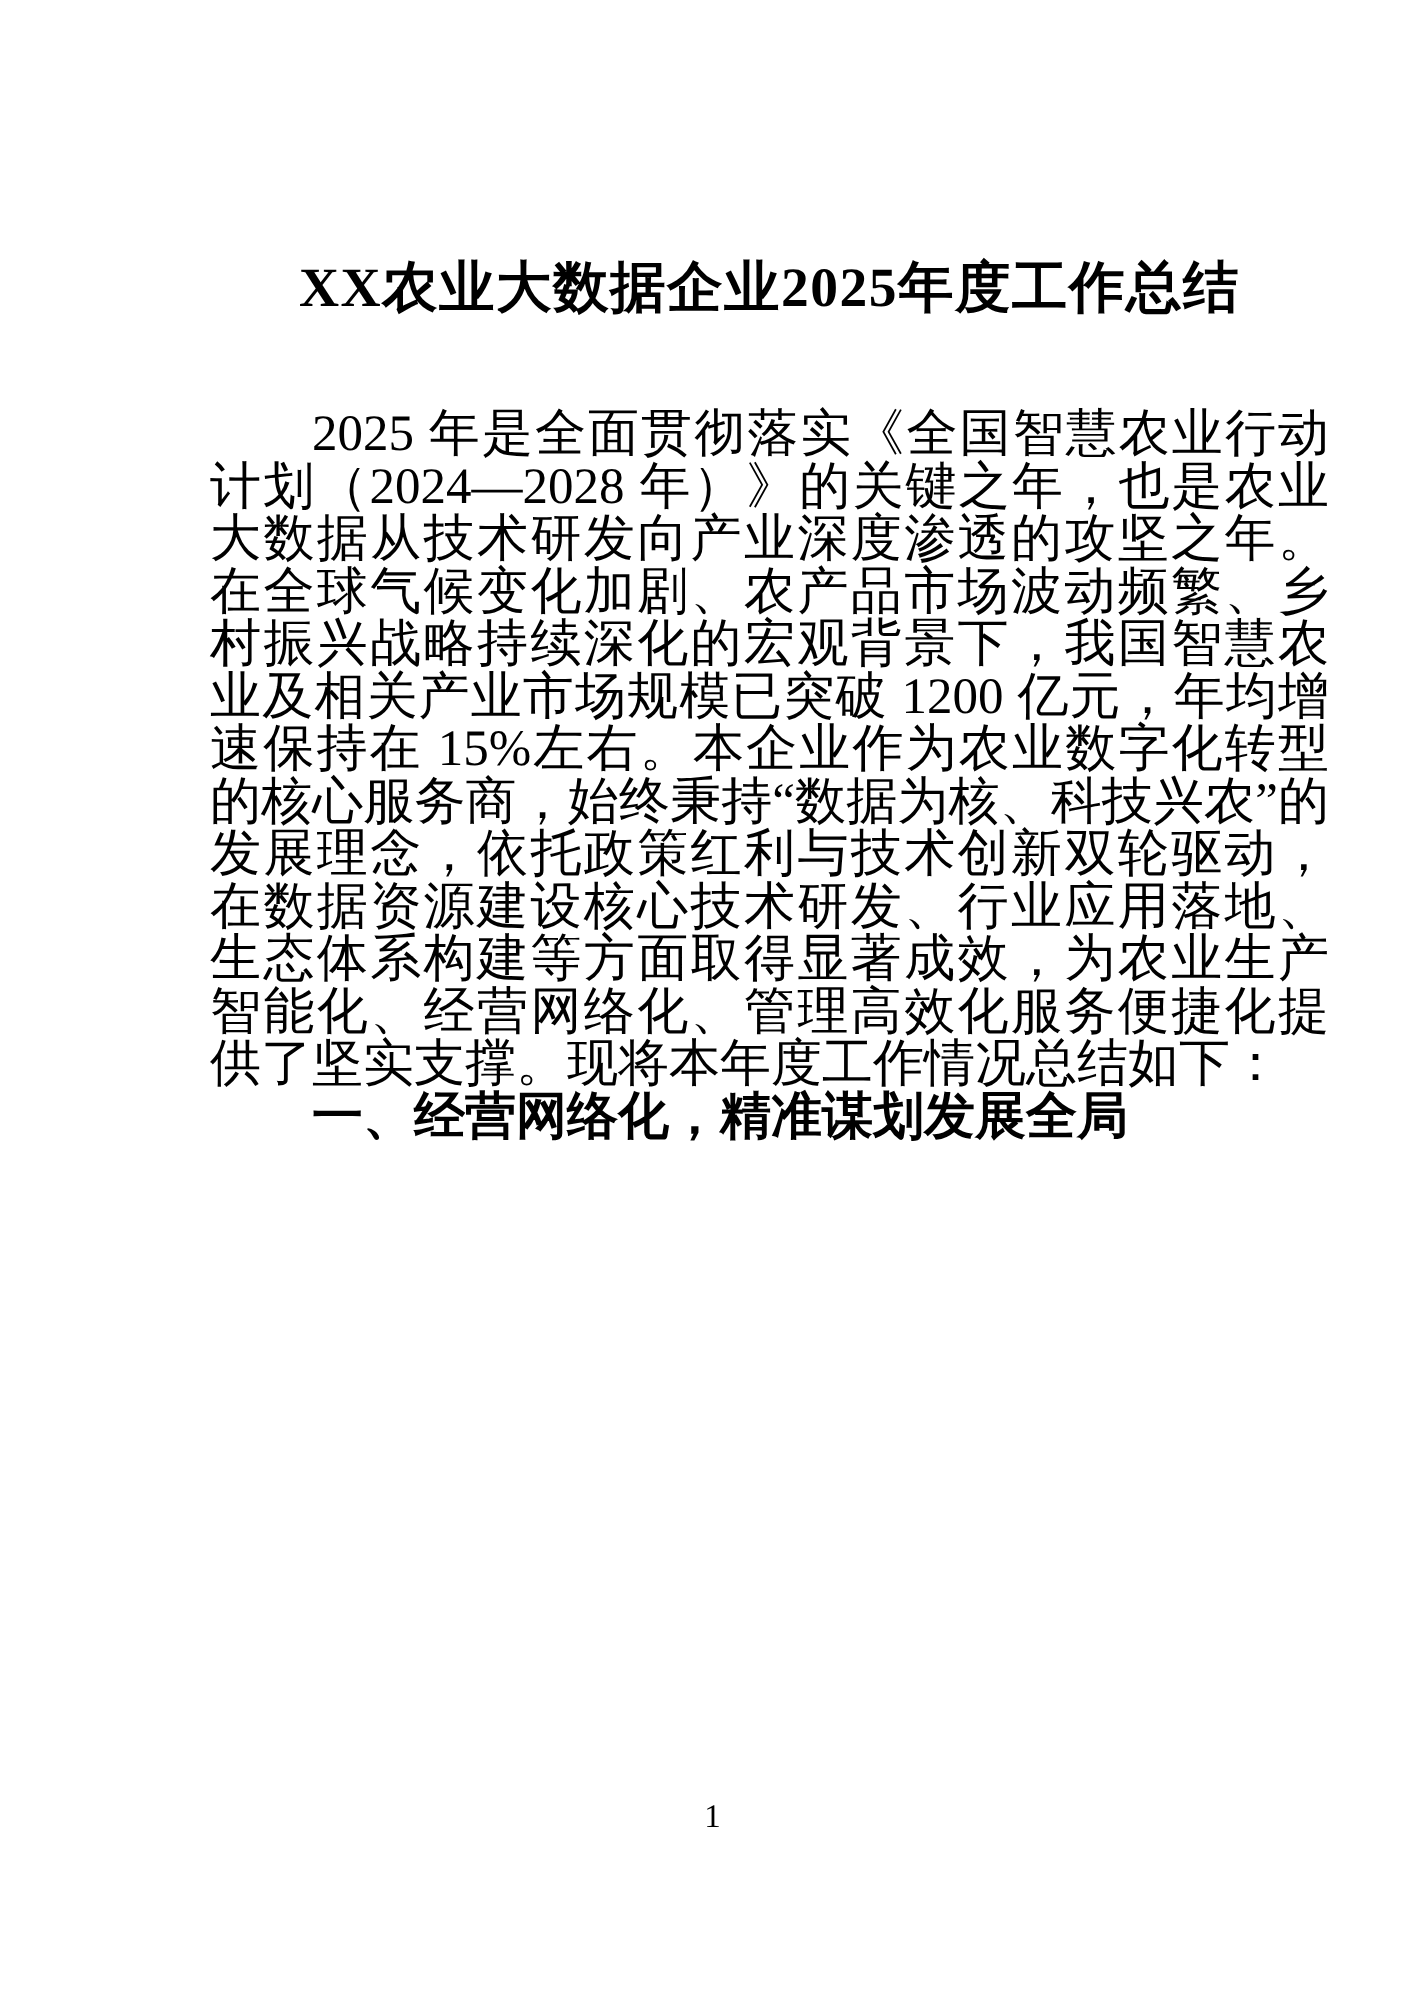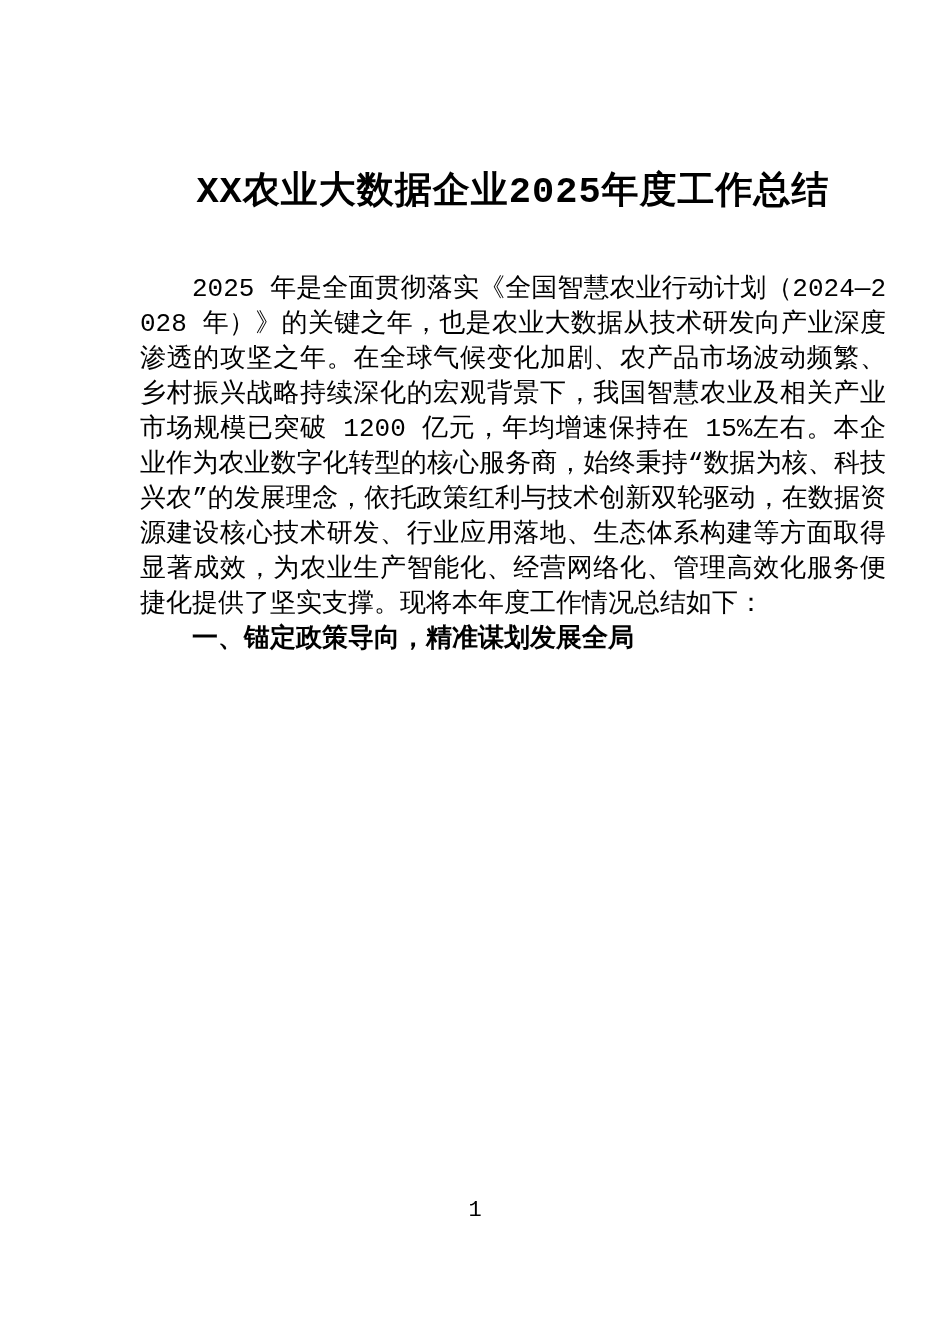--- a/index.html
+++ b/index.html
@@ -12,34 +12,34 @@
     height: 1344px;
     overflow: hidden;
   }
   .page {
     position: relative;
     width: 950px;
     height: 1344px;
     box-sizing: border-box;
     background: #ffffff;
     padding: 165px 64px 0 140px;
-    font-family: Liberation Mono, monospace;
+    font-family: Liberation Serif, serif;
     color: #000000;
   }
   .doc-title {
     margin: 0 0 52px 0;
     font-size: 37px;
     line-height: 55px;
     font-weight: bold;
     text-align: center;
     letter-spacing: 1px;
   }
   .para {
     margin: 0;
-    font-size: 26px;
+    font-size: 34px;
     line-height: 35px;
     text-align: justify;
     text-indent: 2em;
     word-break: break-all;
   }
   .para.heading {
     font-weight: bold;
   }
   .page-number {
     position: absolute;
@@ -53,19 +53,19 @@
 </style>
 </head>
 <body>
 
 <div class="page">
 
   <h1 class="doc-title">XX农业大数据企业2025年度工作总结</h1>
 
   <p class="para">2025 年是全面贯彻落实《全国智慧农业行动计划（2024—2028 年）》的关键之年，也是农业大数据从技术研发向产业深度渗透的攻坚之年。在全球气候变化加剧、农产品市场波动频繁、乡村振兴战略持续深化的宏观背景下，我国智慧农业及相关产业市场规模已突破 1200 亿元，年均增速保持在 15%左右。本企业作为农业数字化转型的核心服务商，始终秉持“数据为核、科技兴农”的发展理念，依托政策红利与技术创新双轮驱动，在数据资源建设核心技术研发、行业应用落地、生态体系构建等方面取得显著成效，为农业生产智能化、经营网络化、管理高效化服务便捷化提供了坚实支撑。现将本年度工作情况总结如下：</p>
 
-  <p class="para heading">一、锚定政策导向，精准谋划发展全局</p>
+  <p class="para heading">一、经营网络化，精准谋划发展全局</p>
 
 
 
   <div class="page-number">1</div>
 
 </div>
 
 </body></html>

